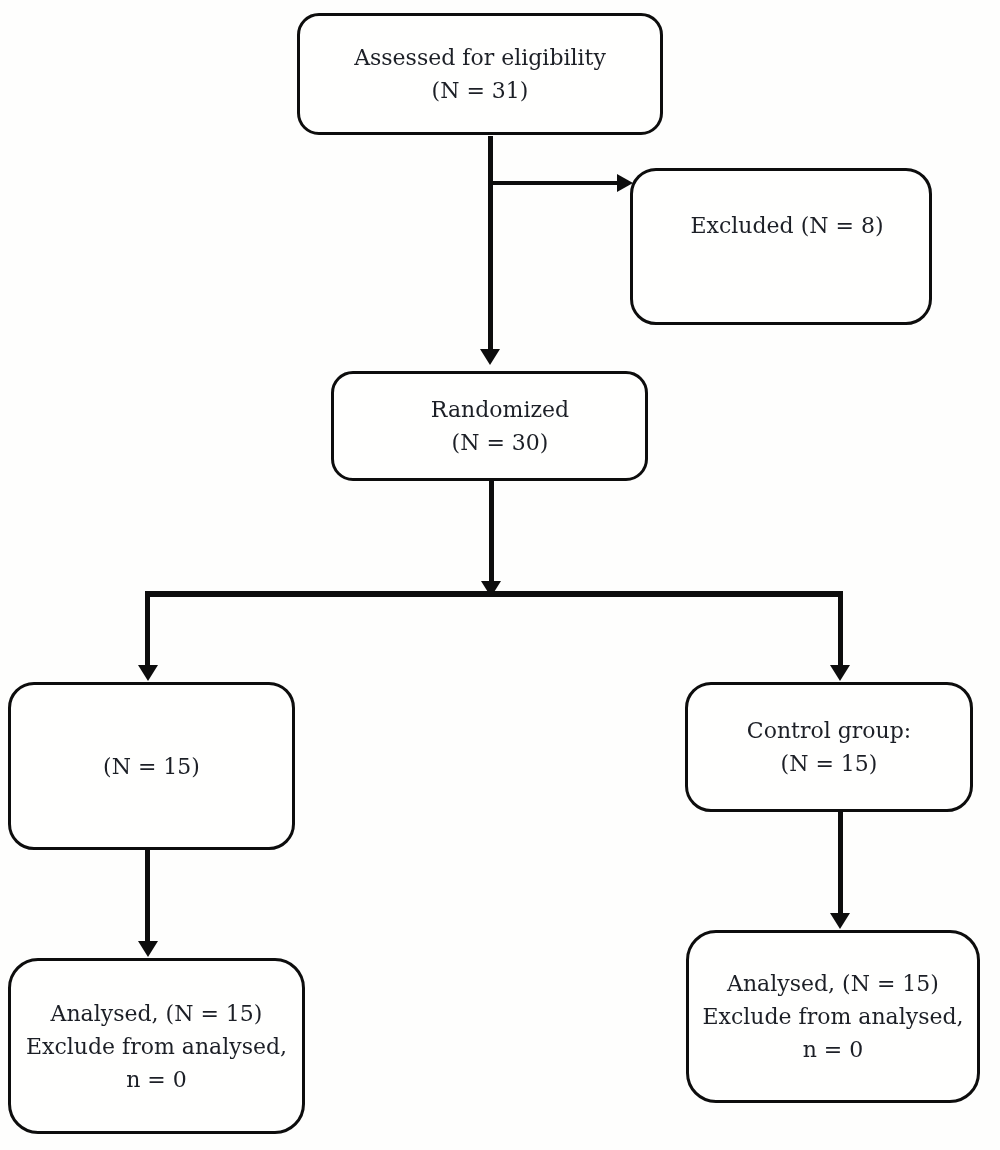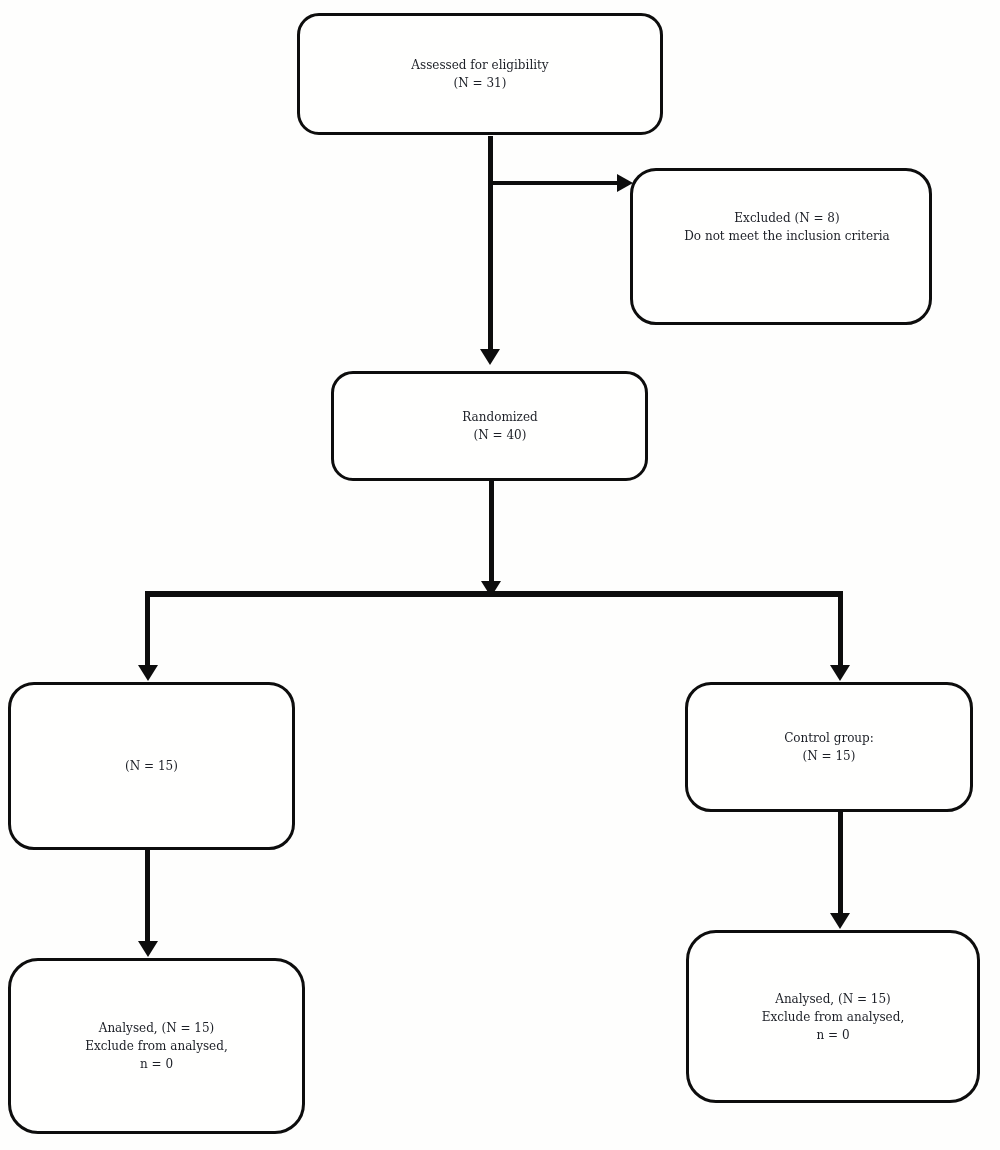--- a/index.html
+++ b/index.html
@@ -18,21 +18,21 @@
   }
   .node {
     position: absolute;
     box-sizing: border-box;
     border: 3px solid #0d0d0d;
     background: #fffffe;
     display: flex;
     align-items: center;
     justify-content: center;
     text-align: center;
-    font-size: 12px;
+    font-size: 22px;
     line-height: 1.5;
   }
   .node .txt { width: 100%; }
   .node.text-high { align-items: flex-start; padding-left: 12px; }
   .node.text-high .txt { padding-top: 38px; }
   .line {
     position: absolute;
     background: #0d0d0d;
   }
   .arrow-down {
@@ -60,28 +60,27 @@
   <div class="node" style="left:297px; top:13px; width:366px; height:122px; border-radius:22px;">
     <div class="txt">
       <div>Assessed for eligibility</div>
       <div>(N = 31)</div>
     </div>
   </div>
 
   <div class="node text-high" style="left:630px; top:168px; width:302px; height:157px; border-radius:26px;">
     <div class="txt">
       <div>Excluded (N = 8)</div>
-      <div>Do not meet the inclusion criteria</div>
     </div>
   </div>
 
   <div class="node" style="left:331px; top:371px; width:317px; height:110px; border-radius:22px;padding-left:21px;">
     <div class="txt">
       <div>Randomized</div>
-      <div>(N = 40)</div>
+      <div>(N = 30)</div>
     </div>
   </div>
 
   <div class="node" style="left:8px; top:682px; width:287px; height:168px; border-radius:26px;">
     <div class="txt">
       <div>(N = 15)</div>
     </div>
   </div>
 
   <div class="node" style="left:685px; top:682px; width:288px; height:130px; border-radius:26px;text-align:center;">

